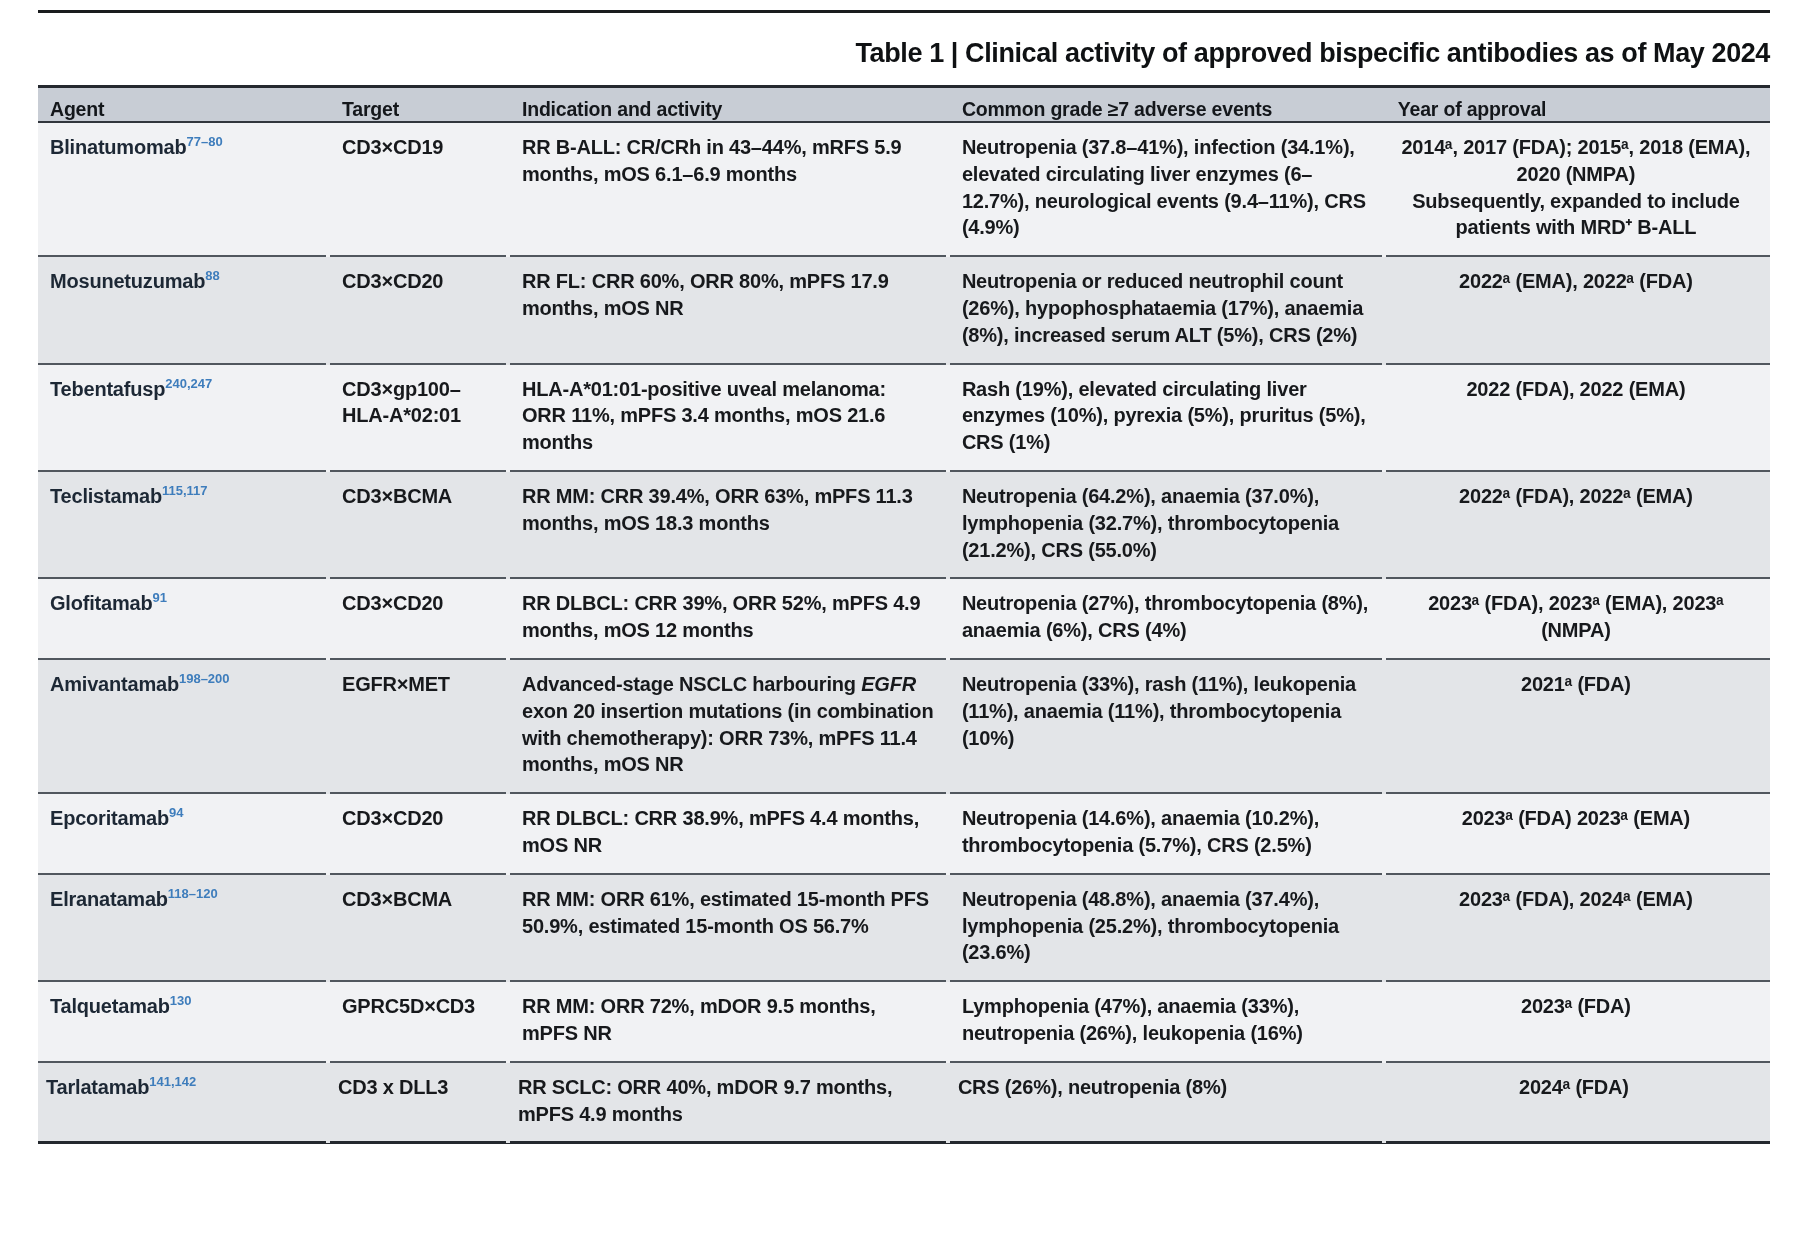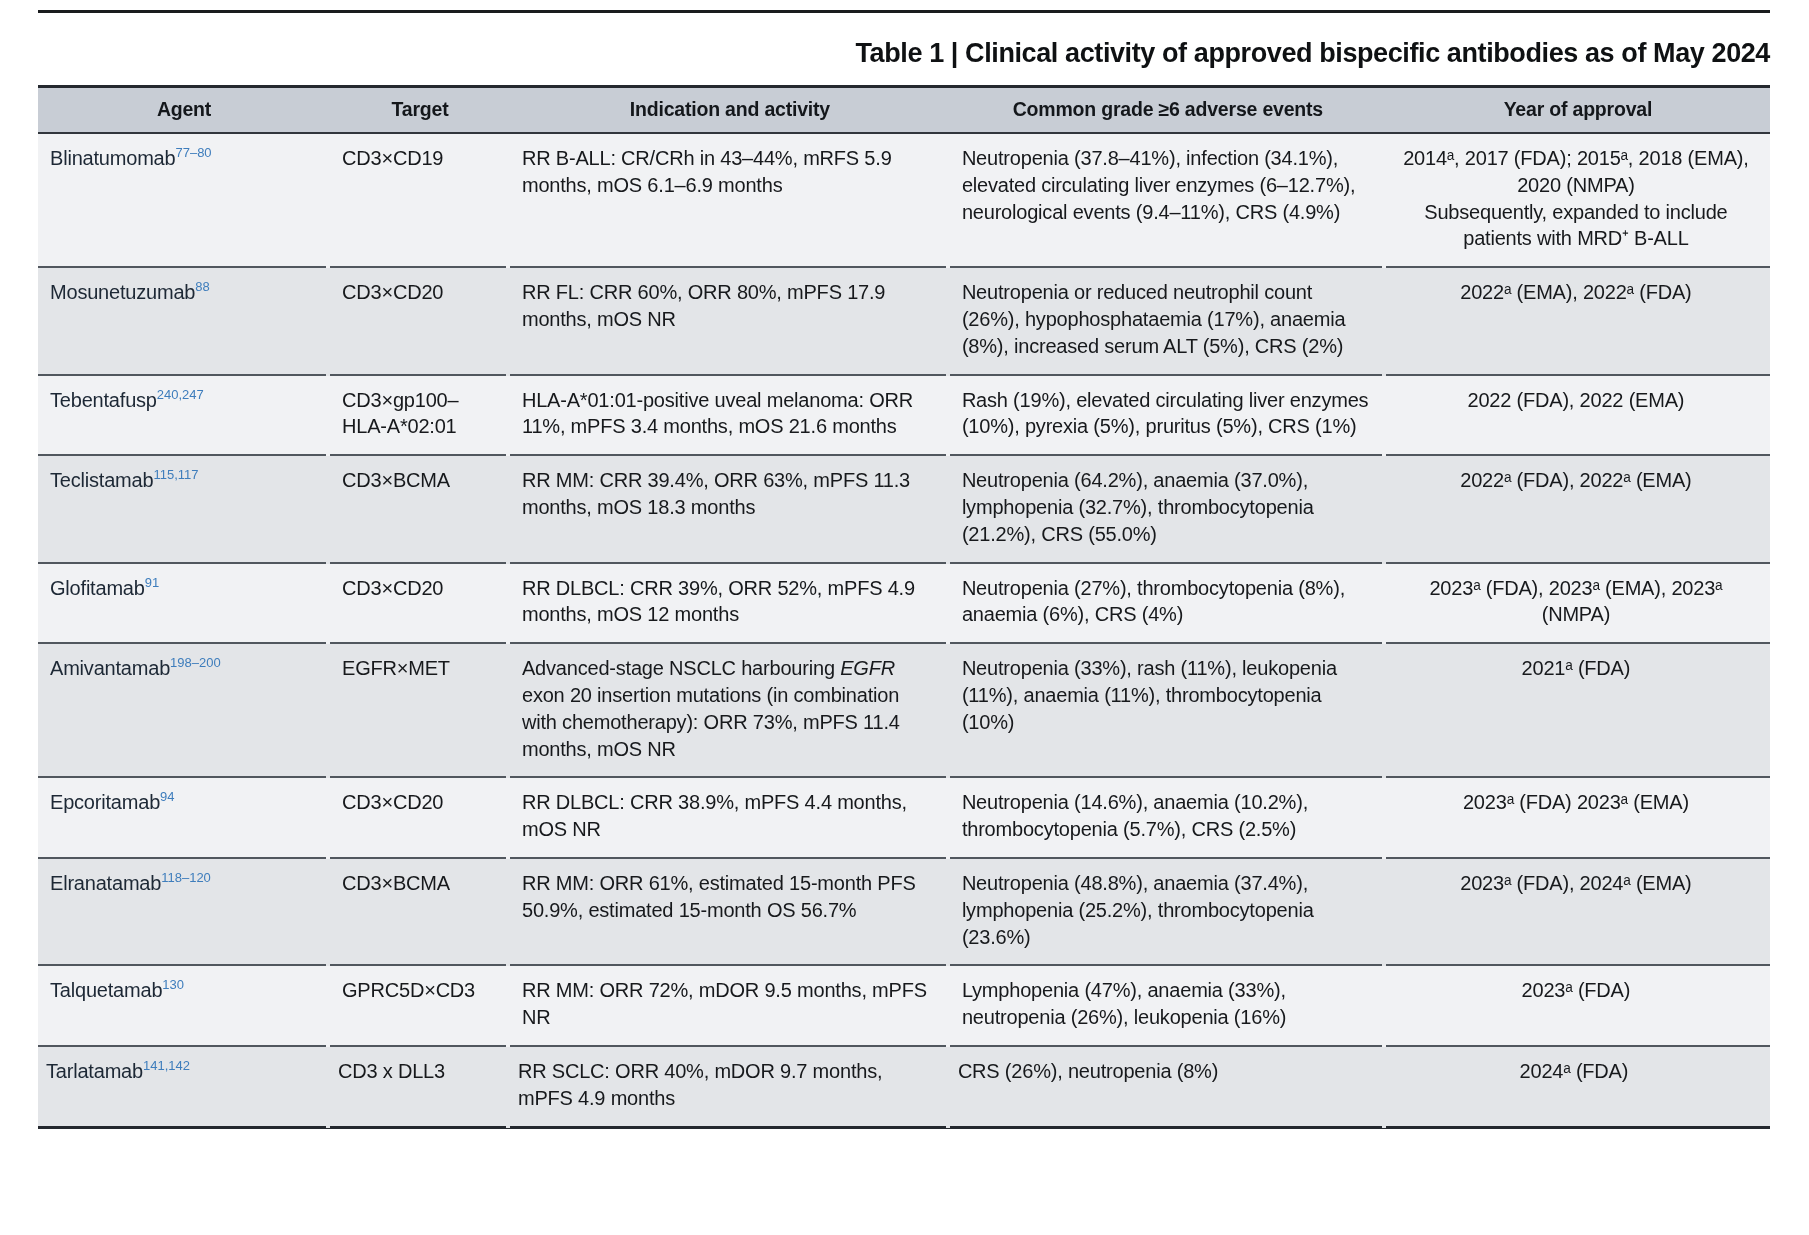--- a/index.html
+++ b/index.html
@@ -24,37 +24,38 @@
   table {
     width: 100%;
     border-collapse: separate;
     border-spacing: 0;
     table-layout: fixed;
   }
   thead th {
     background: #c8cdd5;
     font-weight: bold;
     font-size: 19.5px;
-    text-align: center;
+    text-align: left;
     vertical-align: middle;
     color: #14171b;
-    padding: 10px 12px 11px 12px;
+    padding: 10px 12px 0 12px;
     border-top: 3px solid #24282e;
     border-bottom: 2px solid #31363c;
     letter-spacing: -0.2px;
   }
   tbody td {
     font-size: 20px;
     line-height: 1.34;
     vertical-align: top;
     padding: 11px 16px 14px 12px;
     border-bottom: 2px solid #51575e;
     position: relative;
     letter-spacing: -0.2px;
     word-wrap: break-word;
+    font-weight: bold;
   }
   
   tbody td:not(:last-child)::after {
     content: "";
     position: absolute;
     right: -1px;
     bottom: -2px;
     width: 5px;
     height: 2px;
     background: inherit;
@@ -85,21 +86,21 @@
       <col style="width:10.39%">
       <col style="width:25.40%">
       <col style="width:25.17%">
       <col style="width:22.18%">
     </colgroup>
     <thead>
       <tr>
         <th>Agent</th>
         <th>Target</th>
         <th>Indication and activity</th>
-        <th>Common grade ≥6 adverse events</th>
+        <th>Common grade ≥7 adverse events</th>
         <th>Year of approval</th>
       </tr>
     </thead>
     <tbody>
   <tr>
     <td class="col-agent"><span class="agent">Blinatumomab</span><sup class="ref">77–80</sup></td>
     <td class="col-target">CD3×CD19</td>
     <td class="col-indication">RR B-ALL: CR/CRh in 43–44%, mRFS 5.9 months, mOS 6.1–6.9 months</td>
     <td class="col-adverse">Neutropenia (37.8–41%), infection (34.1%), elevated circulating liver enzymes (6–12.7%), neurological events (9.4–11%), CRS (4.9%)</td>
     <td class="col-year">2014ᵃ, 2017 (FDA); 2015ᵃ, 2018 (EMA), 2020 (NMPA)

